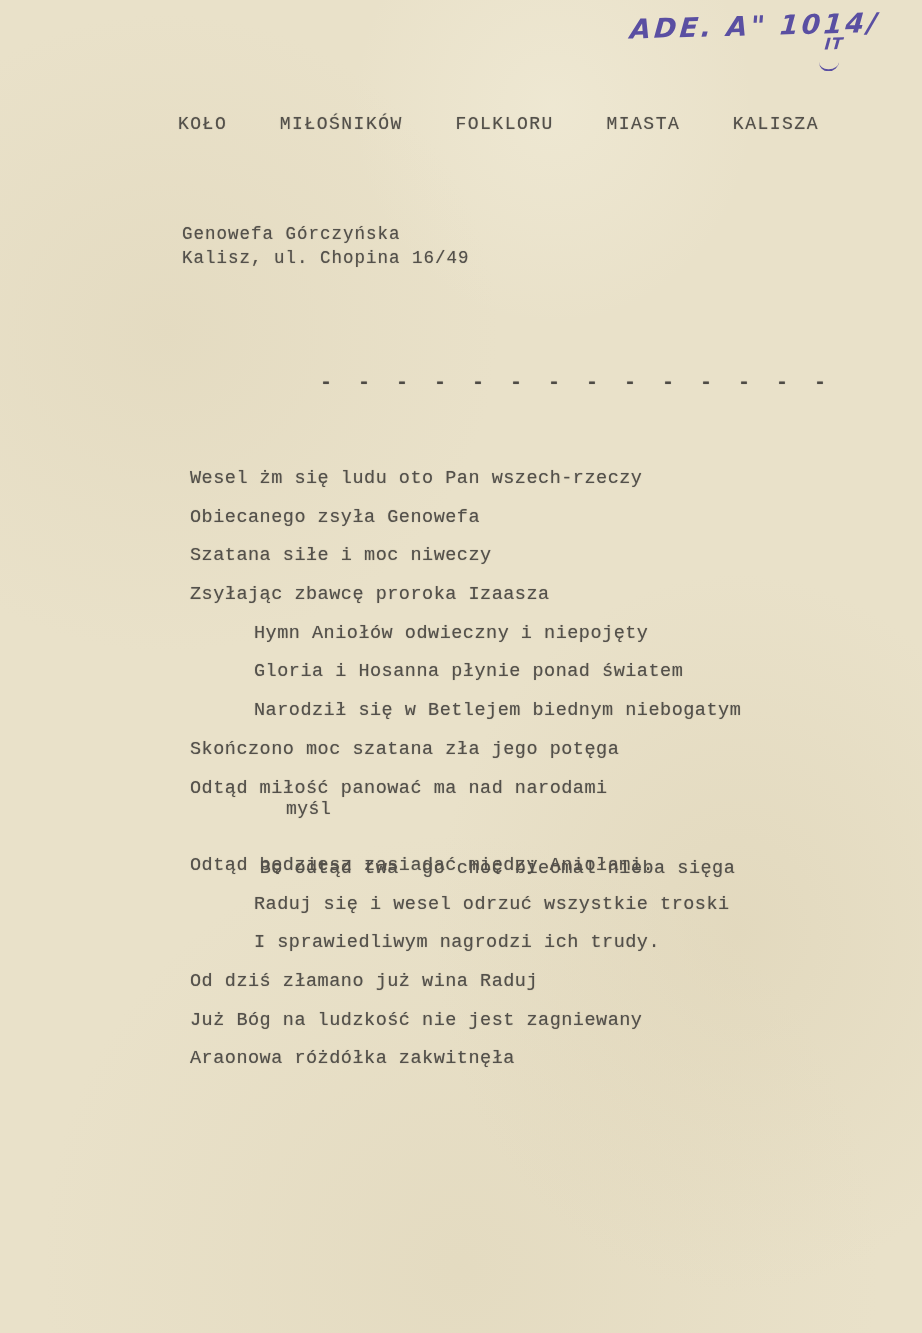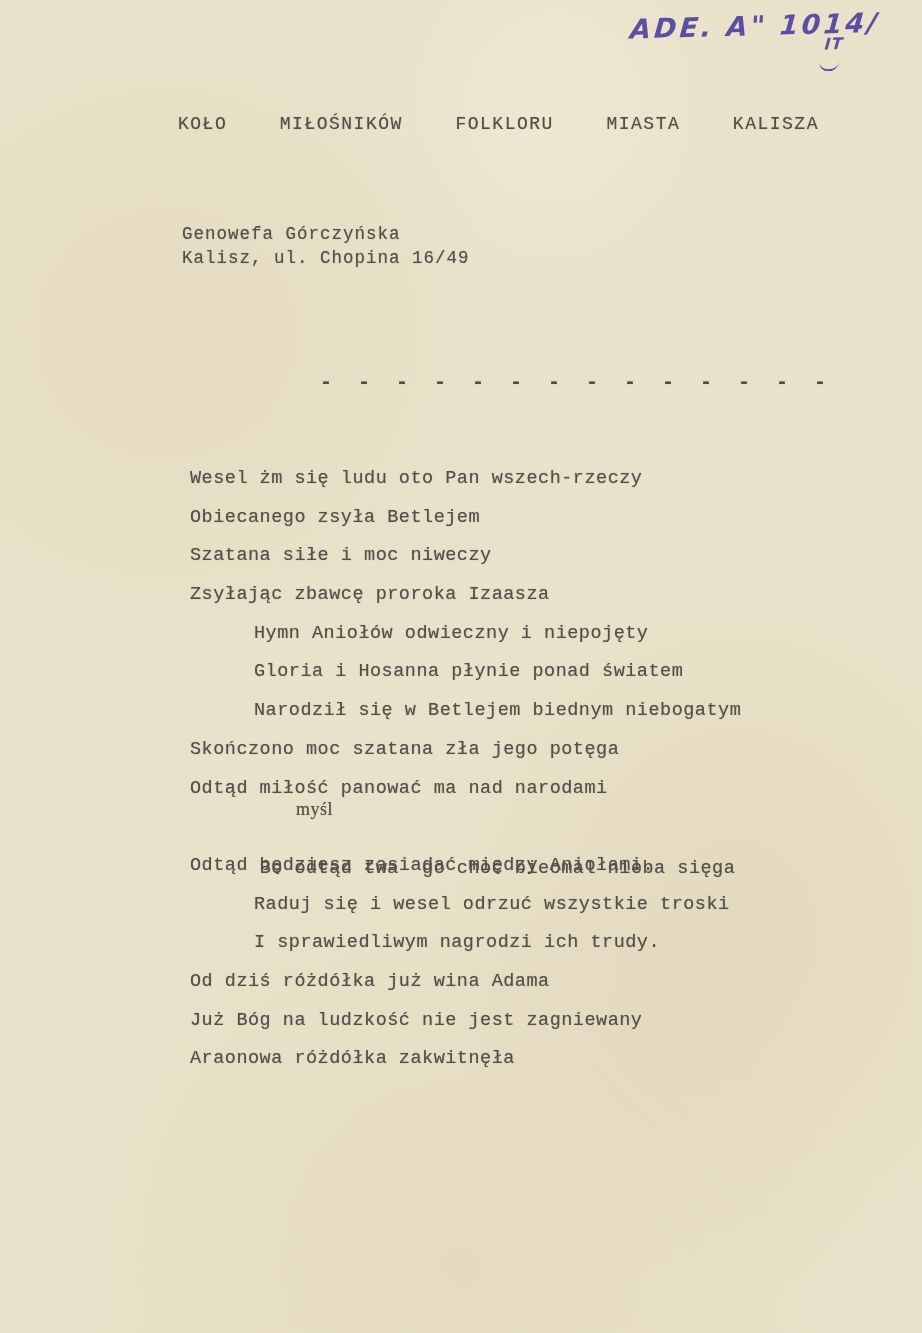--- a/index.html
+++ b/index.html
@@ -42,22 +42,22 @@
     position:absolute; left:320px; top:371px;
     font-size:20px; font-weight:700; letter-spacing:7px;
     color:#4e4b45;
   }
 
   .poem { position:absolute; left:190px; top:424px;margin-top:44px; }
   .line { height:38.7px; font-size:18.5px; letter-spacing:0.5px; }
   .line.indent { padding-left:64px; }
   .line.has-above { position:relative; }
   .above-word {
-    position:absolute; top:-17px; left:106px;
-    font-size:18px; letter-spacing:0.5px;font-family:Liberation Serif, serif;
+    position:absolute; top:-17px; left:96px;
+    font-size:18px; letter-spacing:0.5px;
   }
 
   .annotation {
     position:absolute; left:628px; top:10px; width:270px; height:90px;
     color:#5a4fa2;
     font-family:"DejaVu Sans","Liberation Sans",sans-serif;
     font-style:italic; font-weight:700;
     transform:rotate(-1.5deg) skewX(-6deg);
   }
   .annotation-text {
@@ -89,33 +89,33 @@
 
   <div class="type org-header">KOŁO  MIŁOŚNIKÓW  FOLKLORU  MIASTA  KALISZA</div>
 
   <div class="type author-name">Genowefa Górczyńska</div>
   <div class="type author-address">Kalisz, ul. Chopina 16/49</div>
 
   <div class="type title-underline">- - - - - - - - - - - - - -</div>
 
   <div class="poem">
     <div class="type line">Wesel żm się ludu oto Pan wszech-rzeczy</div>
-    <div class="type line">Obiecanego zsyła Betlejem</div>
+    <div class="type line">Obiecanego zsyła Genowefa</div>
     <div class="type line">Szatana siłe i moc niweczy</div>
     <div class="type line">Zsyłając zbawcę proroka Izaasza</div>
     <div class="type line indent">Hymn Aniołów odwieczny i niepojęty</div>
     <div class="type line indent">Gloria i Hosanna płynie ponad światem</div>
     <div class="type line indent">Narodził się w Betlejem biednym niebogatym</div>
     <div class="type line">Skończono moc szatana zła jego potęga</div>
     <div class="type line">Odtąd miłość panować ma nad narodami</div>
     <div class="type line has-above">
       <span class="type above-word">myśl</span>
       <span class="type">Bo odtąd twa  go choć bieomal nieba sięga</span>
     </div>
     <div class="type line">Odtąd będziesz zasiadać między Aniołami.</div>
     <div class="type line indent">Raduj się i wesel odrzuć wszystkie troski</div>
     <div class="type line indent">I sprawiedliwym nagrodzi ich trudy.</div>
-    <div class="type line">Od dziś różdółka już wina Adama</div>
+    <div class="type line">Od dziś złamano już wina Raduj</div>
     <div class="type line">Już Bóg na ludzkość nie jest zagniewany</div>
     <div class="type line">Araonowa różdółka zakwitnęła</div>
   </div>
 
 </div>
 
 </body></html>

